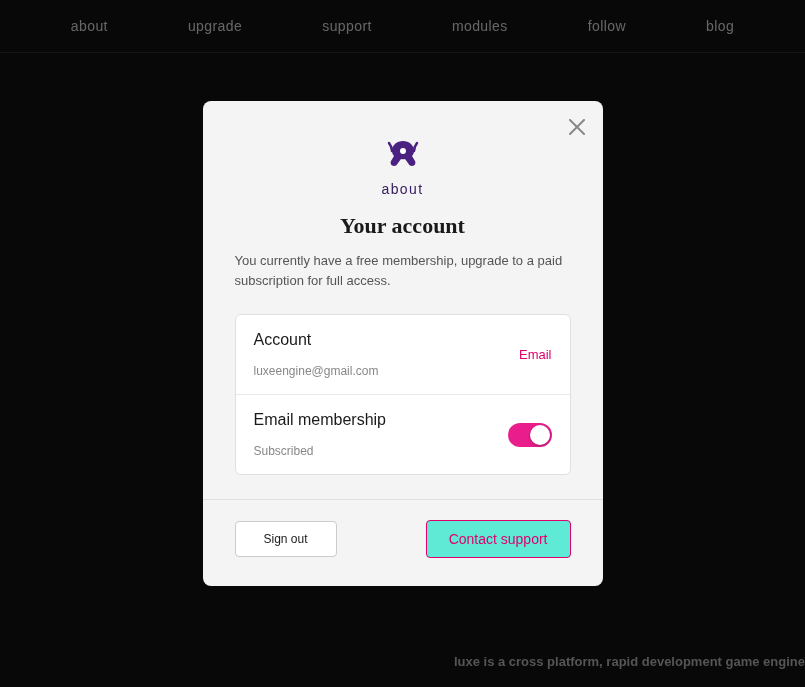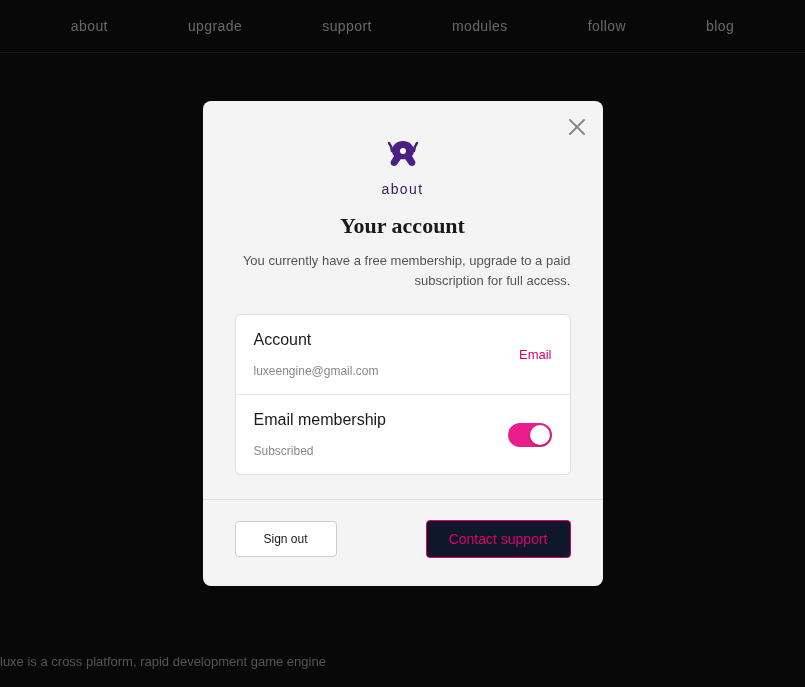--- a/index.html
+++ b/index.html
@@ -85,21 +85,21 @@
     .modal-title {
       text-align: center;
       font-size: 22px;
       font-weight: 600;
       color: #1a1a1a;
       margin-bottom: 12px;
       font-family: Liberation Serif, serif;
     }
 
     .modal-desc {
-      text-align: right;
+      text-align: left;
       font-size: 13px;
       color: #555;
       line-height: 1.5;
       margin-bottom: 24px;
     }
 
     
     .info-cards {
       background: #ffffff;
       border-radius: 6px;
@@ -197,38 +197,39 @@
       background: white;
       border: 1px solid #cccccc;
       border-radius: 4px;
       padding: 10px 28px;
       font-size: 12px;
       color: #1a1a1a;
       cursor: pointer;
     }
 
     .btn-support {
-      background: #0f172a;
+      background: #5eead4;
       border: 1px solid #e0006e;
       border-radius: 4px;
       padding: 10px 22px;
       font-size: 14px;
       color: #e0006e;
       cursor: pointer;
     }
 
     
     .page-footer {
       position: absolute;
       bottom: 18px;
       left: 0;
       right: 0;
-      text-align: left;
+      text-align: right;
       color: #555;
       font-size: 13px;
+      font-weight: bold;
     }
   </style>
 </head>
 <body>
 
 <nav>
   <a>about</a>
   <a>upgrade</a>
   <a>support</a>
   <a>modules</a>

